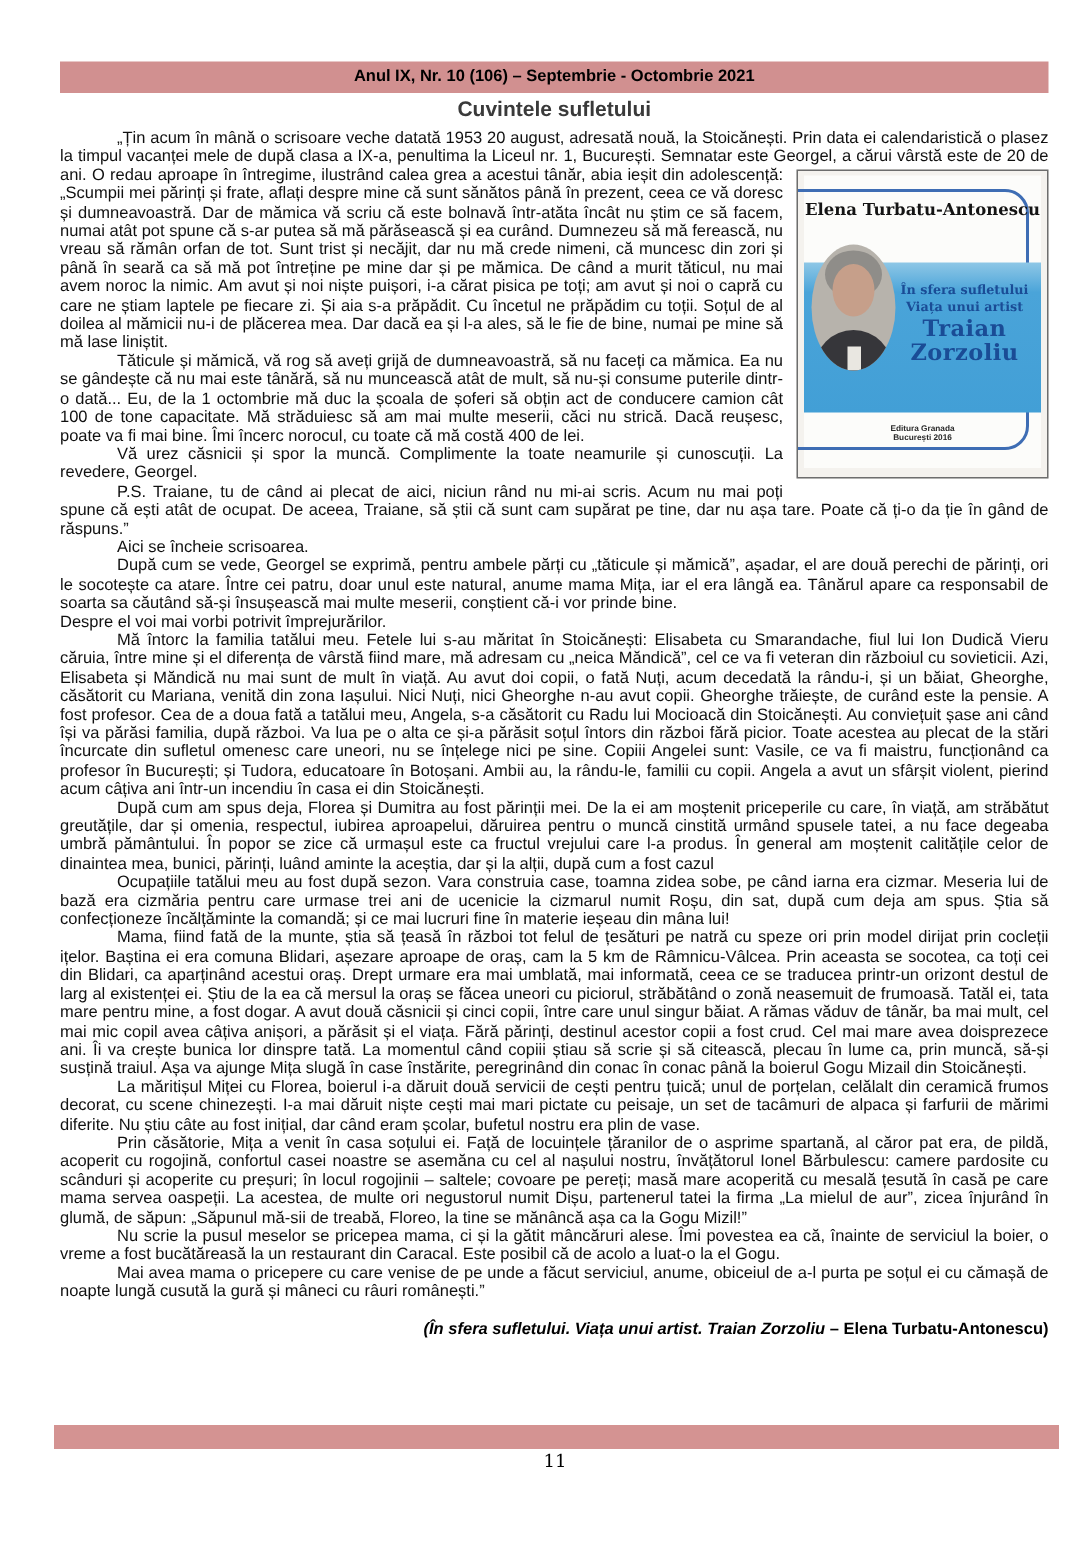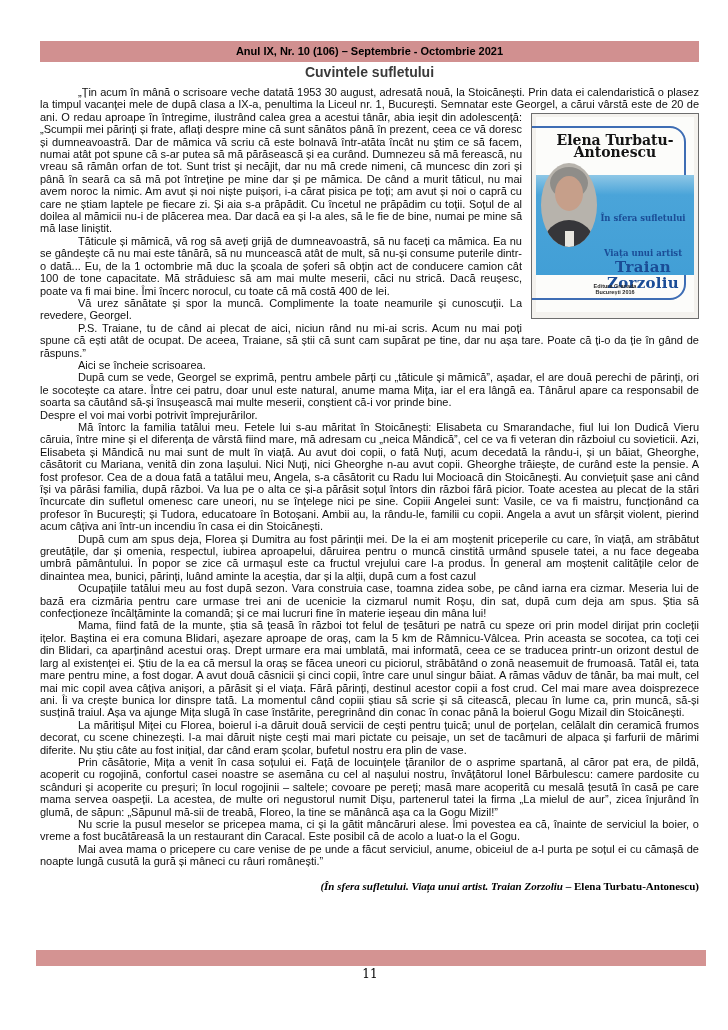--- a/index.html
+++ b/index.html
@@ -36,42 +36,42 @@
   .cover-frame {
     position:absolute; left:-26px; top:9px; right:8px; bottom:12px;
     border:2px solid #3e6db4; border-radius:16px;
   }
   .cover-band {
     position:absolute; left:0; right:0; top:58px; height:100px;
     background:linear-gradient(180deg,#8ec7e6 0%, #4aa4d9 20%, #429fd6 100%);
   }
   .cover-author {
     position:absolute; top:17px; left:0; right:0; text-align:center;
-    font-family:"DejaVu Serif", serif; font-weight:bold; font-size:14px; color:#141414;
+    font-family:"DejaVu Serif", serif; font-weight:bold; font-size:11px; color:#141414;
   }
   .cover-portrait {
     position:absolute; left:5px; top:46px; width:56px; height:84px;
     border-radius:50%; background:#b7b3ac; overflow:hidden;
   }
   .portrait-hair { position:absolute; top:4px; left:9px; width:38px; height:32px; border-radius:50%; background:#8f8d89; }
   .portrait-face { position:absolute; top:13px; left:14px; width:28px; height:35px; border-radius:50%; background:#c69f8a; }
   .portrait-body { position:absolute; bottom:-9px; left:2px; width:52px; height:36px; border-radius:26px 26px 0 0; background:#36363a; }
   .portrait-shirt { position:absolute; bottom:0px; left:24px; width:9px; height:16px; background:#e9e7e1; }
   .cover-titles {
     position:absolute; left:60px; right:4px; top:72px; text-align:center;
     font-family:"DejaVu Serif", serif; font-weight:bold; color:#1a4c96;
   }
-  .ct-small { font-size:8.5px; line-height:11px;margin-top:24px; }
+  .ct-small { font-size:8.5px; line-height:11px; }
   .ct-big   { font-size:15px; line-height:16px; letter-spacing:0.3px; }
   .cover-publisher {
     position:absolute; bottom:16px; left:0; right:0; text-align:center;
     font-size:5.5px; line-height:6.5px; font-weight:bold; color:#2a2a2a;
   }
 
-  .credit { margin-top:12px; text-align:right; font-weight:bold; font-size:11px; color:#000;font-family:Liberation Serif, serif; }
+  .credit { margin-top:12px; text-align:right; font-weight:bold; font-size:11px; color:#000; }
   .credit .ital { font-style:italic; }
 
   .bottom-bar { position:absolute; left:36px; right:33px; top:950px; height:16px; background:#d49392; }
   .page-number {
     position:absolute; top:967px; left:1px; right:0; text-align:center;
     font-family:"DejaVu Serif", serif; font-size:12px; color:#000;
   }
 </style>
 </head>
 <body>
@@ -81,21 +81,21 @@
 
     <div class="top-bar">
       <span>Anul IX, Nr. 10 (106) – Septembrie - Octombrie 2021</span>
     </div>
 
     <div class="subtitle">Cuvintele sufletului</div>
 
     <div class="body">
 
       <p class="para">
-        <span>„Țin acum în mână o scrisoare veche datată 1953 30 august, adresată nouă, la Stoicănești. Prin data ei calendaristică o plasez la timpul vacanței mele de după clasa a IX-a, penultima la Liceul nr. 1, București. Semnatar este Georgel, a cărui vârstă</span>
+        <span>„Țin acum în mână o scrisoare veche datată 1953 20 august, adresată nouă, la Stoicănești. Prin data ei calendaristică o plasez la timpul vacanței mele de după clasa a IX-a, penultima la Liceul nr. 1, București. Semnatar este Georgel, a cărui vârstă</span>
         <span class="book-float">
           <span class="cover">
             <span class="cover-frame"></span>
             <span class="cover-band"></span>
             <span class="cover-author">Elena Turbatu-Antonescu</span>
             <span class="cover-portrait">
               <span class="portrait-hair"></span>
               <span class="portrait-face"></span>
               <span class="portrait-body"></span>
               <span class="portrait-shirt"></span>
@@ -108,21 +108,21 @@
             <span class="cover-publisher">
               <span style="display:block">Editura Granada</span>
               <span style="display:block">București 2016</span>
             </span>
           </span>
         </span>
         <span>este de 20 de ani. O redau aproape în întregime, ilustrând calea grea a acestui tânăr, abia ieșit din adolescență: „Scumpii mei părinți și frate, aflați despre mine că sunt sănătos până în prezent, ceea ce vă doresc și dumneavoastră. Dar de mămica vă scriu că este bolnavă într-atăta încât nu știm ce să facem, numai atât pot spune că s-ar putea să mă părăsească și ea curând. Dumnezeu să mă ferească, nu vreau să rămân orfan de tot. Sunt trist și necăjit, dar nu mă crede nimeni, că muncesc din zori și până în seară ca să mă pot întreține pe mine dar și pe mămica. De când a murit tăticul, nu mai avem noroc la nimic. Am avut și noi niște puișori, i-a cărat pisica pe toți; am avut și noi o capră cu care ne știam laptele pe fiecare zi. Și aia s-a prăpădit. Cu încetul ne prăpădim cu toții. Soțul de al doilea al mămicii nu-i de plăcerea mea. Dar dacă ea și l-a ales, să le fie de bine, numai pe mine să mă lase liniștit.</span>
       </p>
 
       <p class="para">Tăticule și mămică, vă rog să aveți grijă de dumneavoastră, să nu faceți ca mămica. Ea nu se gândește că nu mai este tânără, să nu muncească atât de mult, să nu-și consume puterile dintr-o dată... Eu, de la 1 octombrie mă duc la școala de șoferi să obțin act de conducere camion cât 100 de tone capacitate. Mă străduiesc să am mai multe meserii, căci nu strică. Dacă reușesc, poate va fi mai bine. Îmi încerc norocul, cu toate că mă costă 400 de lei.</p>
-      <p class="para">Vă urez sănătate și spor la muncă. Complimente la toate neamurile și cunoscuții. La revedere, Georgel.</p>
+      <p class="para">Vă urez căsnicii și spor la muncă. Complimente la toate neamurile și cunoscuții. La revedere, Georgel.</p>
       <p class="para">P.S. Traiane, tu de când ai plecat de aici, niciun rând nu mi-ai scris. Acum nu mai poți spune că ești atât de ocupat. De aceea, Traiane, să știi că sunt cam supărat pe tine, dar nu așa tare. Poate că ți-o da ție în gând de răspuns.”</p>
       <p class="para">Aici se încheie scrisoarea.</p>
       <p class="para">După cum se vede, Georgel se exprimă, pentru ambele părți cu „tăticule și mămică”, așadar, el are două perechi de părinți, ori le socotește ca atare. Între cei patru, doar unul este natural, anume mama Mița, iar el era lângă ea. Tânărul apare ca responsabil de soarta sa căutând să-și însușească mai multe meserii, conștient că-i vor prinde bine.</p>
       <p class="para no-indent">Despre el voi mai vorbi potrivit împrejurărilor.</p>
       <p class="para">Mă întorc la familia tatălui meu. Fetele lui s-au măritat în Stoicănești: Elisabeta cu Smarandache, fiul lui Ion Dudică Vieru căruia, între mine și el diferența de vârstă fiind mare, mă adresam cu „neica Măndică”, cel ce va fi veteran din războiul cu sovieticii. Azi, Elisabeta și Măndică nu mai sunt de mult în viață. Au avut doi copii, o fată Nuți, acum decedată la rându-i, și un băiat, Gheorghe, căsătorit cu Mariana, venită din zona Iașului. Nici Nuți, nici Gheorghe n-au avut copii. Gheorghe trăiește, de curând este la pensie. A fost profesor. Cea de a doua fată a tatălui meu, Angela, s-a căsătorit cu Radu lui Mocioacă din Stoicănești. Au conviețuit șase ani când își va părăsi familia, după război. Va lua pe o alta ce și-a părăsit soțul întors din război fără picior. Toate acestea au plecat de la stări încurcate din sufletul omenesc care uneori, nu se înțelege nici pe sine. Copiii Angelei sunt: Vasile, ce va fi maistru, funcționând ca profesor în București; și Tudora, educatoare în Botoșani. Ambii au, la rându-le, familii cu copii. Angela a avut un sfârșit violent, pierind acum câțiva ani într-un incendiu în casa ei din Stoicănești.</p>
       <p class="para">După cum am spus deja, Florea și Dumitra au fost părinții mei. De la ei am moștenit priceperile cu care, în viață, am străbătut greutățile, dar și omenia, respectul, iubirea aproapelui, dăruirea pentru o muncă cinstită urmând spusele tatei, a nu face degeaba umbră pământului. În popor se zice că urmașul este ca fructul vrejului care l-a produs. În general am moștenit calitățile celor de dinaintea mea, bunici, părinți, luând aminte la aceștia, dar și la alții, după cum a fost cazul</p>
       <p class="para">Ocupațiile tatălui meu au fost după sezon. Vara construia case, toamna zidea sobe, pe când iarna era cizmar. Meseria lui de bază era cizmăria pentru care urmase trei ani de ucenicie la cizmarul numit Roșu, din sat, după cum deja am spus. Știa să confecționeze încălțăminte la comandă; și ce mai lucruri fine în materie ieșeau din mâna lui!</p>
       <p class="para">Mama, fiind fată de la munte, știa să țeasă în război tot felul de țesături pe natră cu speze ori prin model dirijat prin cocleții ițelor. Baștina ei era comuna Blidari, așezare aproape de oraș, cam la 5 km de Râmnicu-Vâlcea. Prin aceasta se socotea, ca toți cei din Blidari, ca aparținând acestui oraș. Drept urmare era mai umblată, mai informată, ceea ce se traducea printr-un orizont destul de larg al existenței ei. Știu de la ea că mersul la oraș se făcea uneori cu piciorul, străbătând o zonă neasemuit de frumoasă. Tatăl ei, tata mare pentru mine, a fost dogar. A avut două căsnicii și cinci copii, între care unul singur băiat. A rămas văduv de tânăr, ba mai mult, cel mai mic copil avea câțiva anișori, a părăsit și el viața. Fără părinți, destinul acestor copii a fost crud. Cel mai mare avea doisprezece ani. Îi va crește bunica lor dinspre tată. La momentul când copiii știau să scrie și să citească, plecau în lume ca, prin muncă, să-și susțină traiul. Așa va ajunge Mița slugă în case înstărite, peregrinând din conac în conac până la boierul Gogu Mizail din Stoicănești.</p>
       <p class="para">La măritișul Miței cu Florea, boierul i-a dăruit două servicii de cești pentru țuică; unul de porțelan, celălalt din ceramică frumos decorat, cu scene chinezești. I-a mai dăruit niște cești mai mari pictate cu peisaje, un set de tacâmuri de alpaca și farfurii de mărimi diferite. Nu știu câte au fost inițial, dar când eram școlar, bufetul nostru era plin de vase.</p>
       <p class="para">Prin căsătorie, Mița a venit în casa soțului ei. Față de locuințele țăranilor de o asprime spartană, al căror pat era, de pildă, acoperit cu rogojină, confortul casei noastre se asemăna cu cel al nașului nostru, învățătorul Ionel Bărbulescu: camere pardosite cu scânduri și acoperite cu preșuri; în locul rogojinii – saltele; covoare pe pereți; masă mare acoperită cu mesală țesută în casă pe care mama servea oaspeții. La acestea, de multe ori negustorul numit Dișu, partenerul tatei la firma „La mielul de aur”, zicea înjurând în glumă, de săpun: „Săpunul mă-sii de treabă, Floreo, la tine se mănâncă așa ca la Gogu Mizil!”</p>

